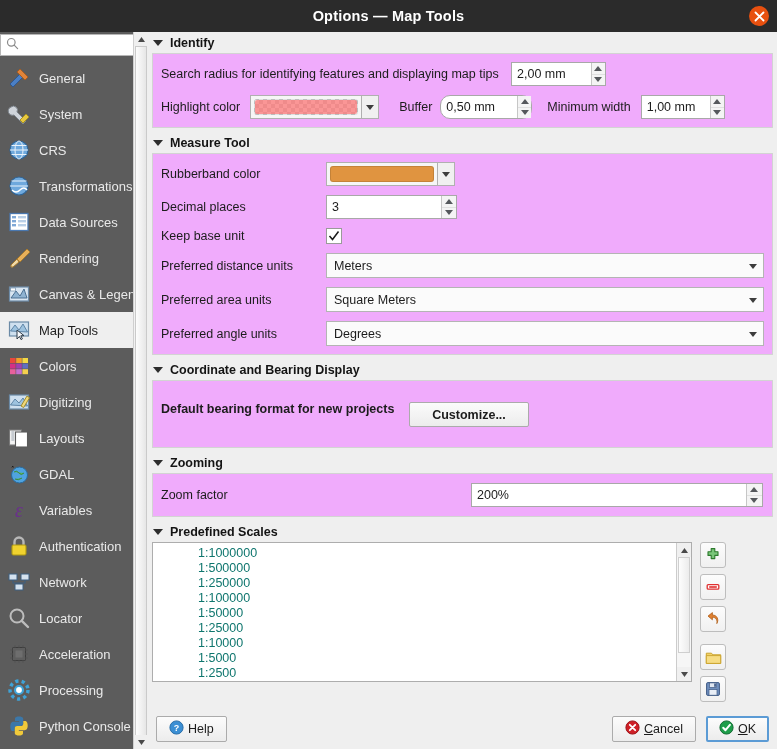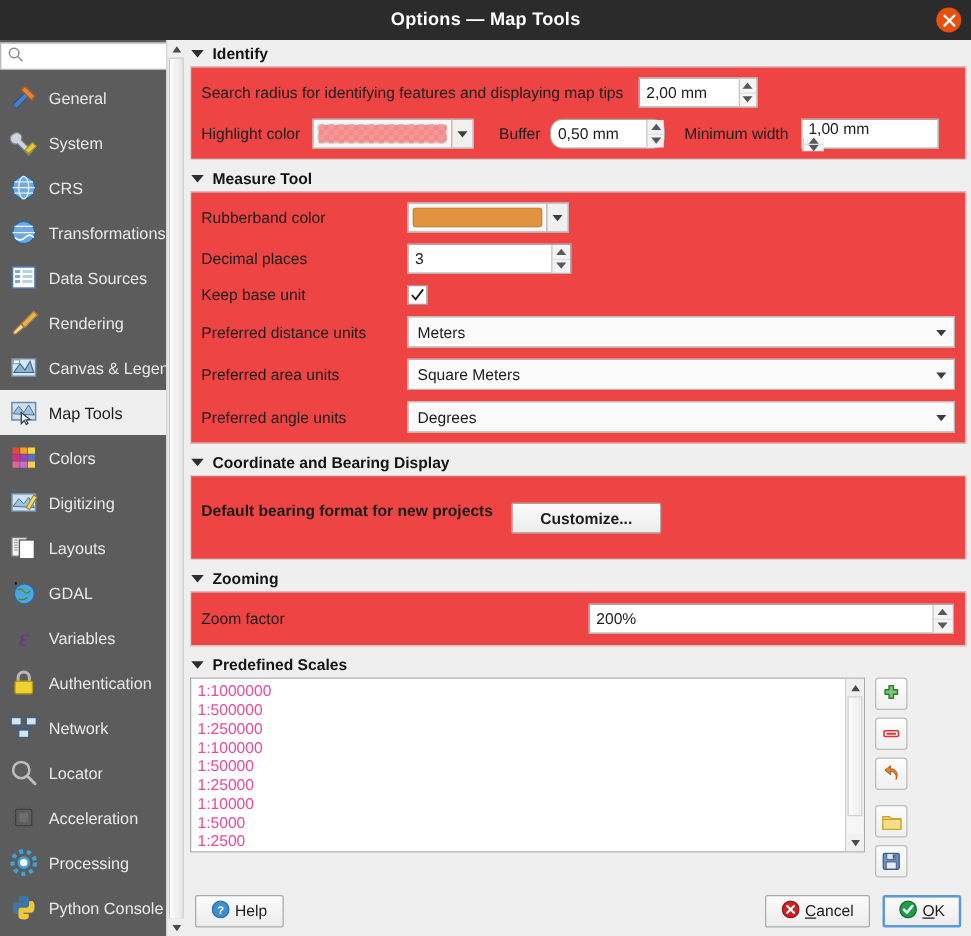--- a/index.html
+++ b/index.html
@@ -116,21 +116,21 @@
   }
   .grp-header .tri {
     width: 0; height: 0;
     border-left: 5px solid transparent;
     border-right: 5px solid transparent;
     border-top: 6px solid #2d2d2d;
     margin-right: 7px;
   }
   .grp-body {
     border: 1px solid #d3d3d3;
-    background: #ef4444;
+    background: #f0abfc;
     margin: 0 4px 4px 4px;
     padding: 6px 8px 8px 8px;
   }
 
   .row { display: flex; align-items: center; margin-bottom: 7px; }
   .row:last-child { margin-bottom: 0; }
   .lab { font-size: 12.5px; color: #1c1c1c; white-space: nowrap; }
 
   
   .spin {
@@ -225,22 +225,23 @@
     background: #ffffff;
     border: 1px solid #adadad;
     overflow: hidden;
   }
   #scale-list {
     position: absolute; left: 0; top: 0; right: 15px; bottom: 0;
     padding: 3px 0 0 5px;
     overflow: hidden;
   }
   .scale-item {
-    font-size: 12.5px; line-height: 15px; color: #ec4899; cursor: pointer;
+    font-size: 12.5px; line-height: 15px; color: #0f766e; cursor: pointer;
     white-space: nowrap;
+    margin-left: 40px;
   }
   #list-scroll {
     position: absolute; right: 0; top: 0; width: 15px; height: 100%;
     background: #f6f6f6; border-left: 1px solid #ccc;
   }
   #list-scroll .arrow {
     width: 14px; height: 14px;
     display: flex; align-items: center; justify-content: center;
     cursor: pointer; background: #f0f0f0;
   }
@@ -560,21 +561,21 @@
         <div class="btns">
           <div class="b">
               <span class="up-tri"></span>
             </div>
           <div class="b">
               <span class="dn-tri"></span>
             </div>
         </div>
       </div>
       <span class="lab" style="margin-left:15px;margin-right:10px;">Minimum width</span>
-      <div class="spin" style="width:110px;flex-direction:column;">
+      <div class="spin" style="width:84px;">
         <input type="text" value="1,00 mm" style="">
         <div class="btns">
           <div class="b">
               <span class="up-tri"></span>
             </div>
           <div class="b">
               <span class="dn-tri"></span>
             </div>
         </div>
       </div>

